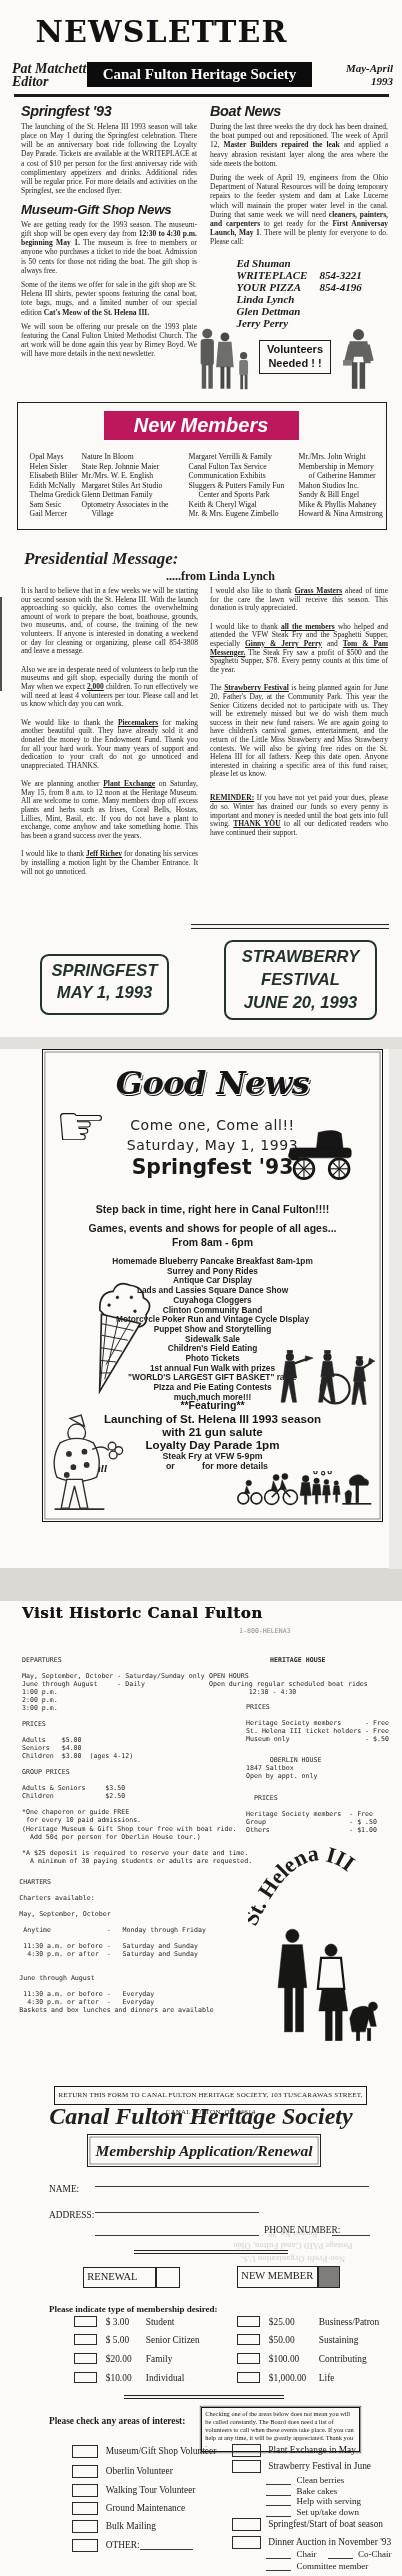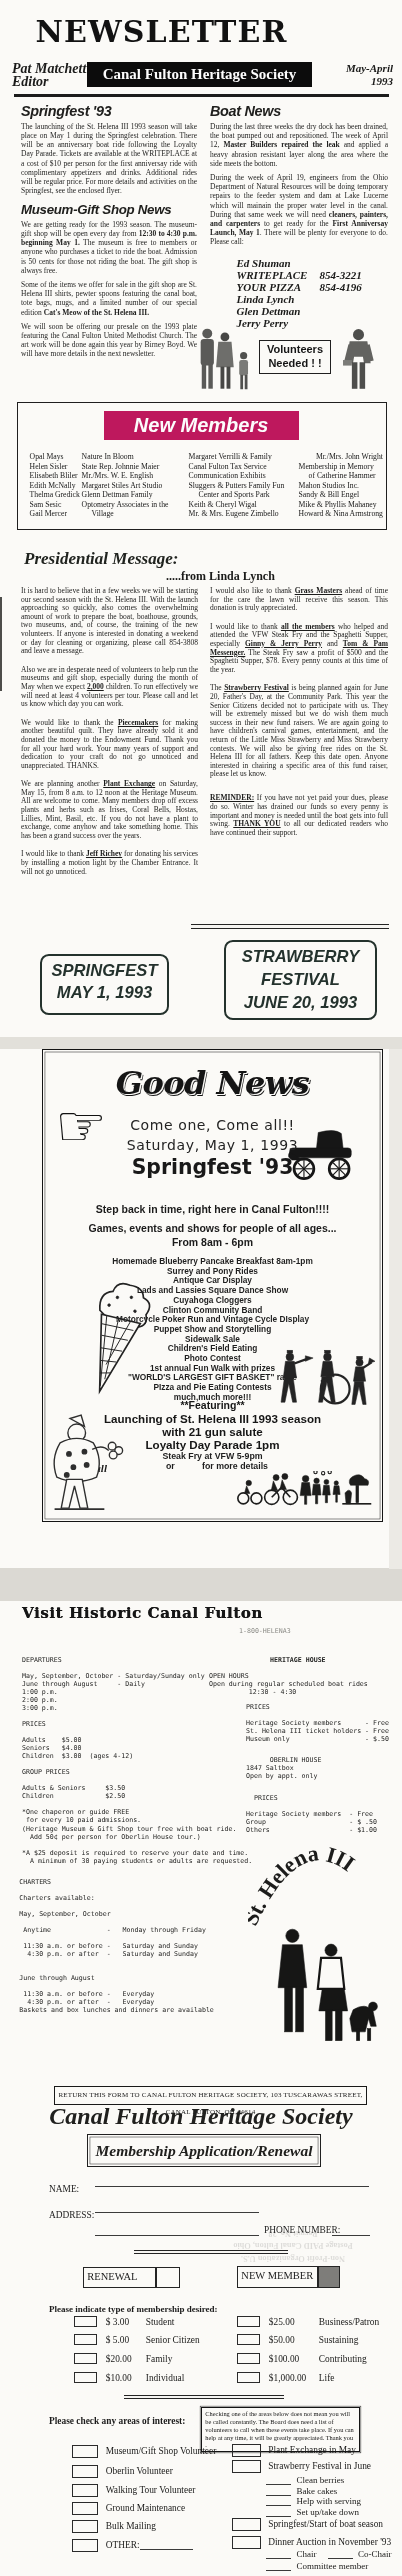--- a/index.html
+++ b/index.html
@@ -181,21 +181,21 @@
     <div class="abs nmcol" style="left:171px;top:49px;">
       <span style="display:block;">Margaret Verrilli &amp; Family</span>
       <span style="display:block;">Canal Fulton Tax Service</span>
       <span style="display:block;">Communication Exhibits</span>
       <span style="display:block;">Sluggers &amp; Putters Family Fun</span>
       <span class="ind">Center and Sports Park</span>
       <span style="display:block;">Keith &amp; Cheryl Wigal</span>
       <span style="display:block;">Mr. &amp; Mrs. Eugene Zimbello</span>
     </div>
     <div class="abs nmcol" style="left:281px;top:49px;">
-      <span style="display:block;text-align:right;">Mr./Mrs. John Wright</span>
+      <span style="display:block;">Mr./Mrs. John Wright</span>
       <span style="display:block;">Membership in Memory</span>
       <span class="ind">of Catherine Hammer</span>
       <span style="display:block;">Mahon Studios Inc.</span>
       <span style="display:block;">Sandy &amp; Bill Engel</span>
       <span style="display:block;">Mike &amp; Phyllis Mahaney</span>
       <span style="display:block;">Howard &amp; Nina Armstrong</span>
     </div>
   </div>
 
   <div class="abs pmh" style="left:24px;top:549px;">Presidential Message:</div>
@@ -284,21 +284,21 @@
       <div class="fitem">Homemade Blueberry Pancake Breakfast 8am-1pm</div>
       <div class="fitem">Surrey and Pony Rides</div>
       <div class="fitem">Antique Car Display</div>
       <div class="fitem">Lads and Lassies Square Dance Show</div>
       <div class="fitem">Cuyahoga Cloggers</div>
       <div class="fitem">Clinton Community Band</div>
       <div class="fitem">Motorcycle Poker Run and Vintage Cycle DIsplay</div>
       <div class="fitem">Puppet Show and Storytelling</div>
       <div class="fitem">Sidewalk Sale</div>
       <div class="fitem">Children's Field Eating</div>
-      <div class="fitem">Photo Contest</div>
+      <div class="fitem">Photo Tickets</div>
       <div class="fitem">1st annual Fun Walk with prizes</div>
       <div class="fitem">"WORLD'S LARGEST GIFT BASKET" raffle</div>
       <div class="fitem">PIzza and Pie Eating Contests</div>
       <div class="fitem">much,much more!!!</div>
     </div>
 
     <svg class="abs" style="left:227px;top:298px;" width="105" height="62" viewBox="0 0 190 112">
       <g fill="#242424" stroke="#242424">
         <circle cx="36" cy="16" r="7"></circle>
           <rect x="31" y="4" width="10" height="5"></rect>

